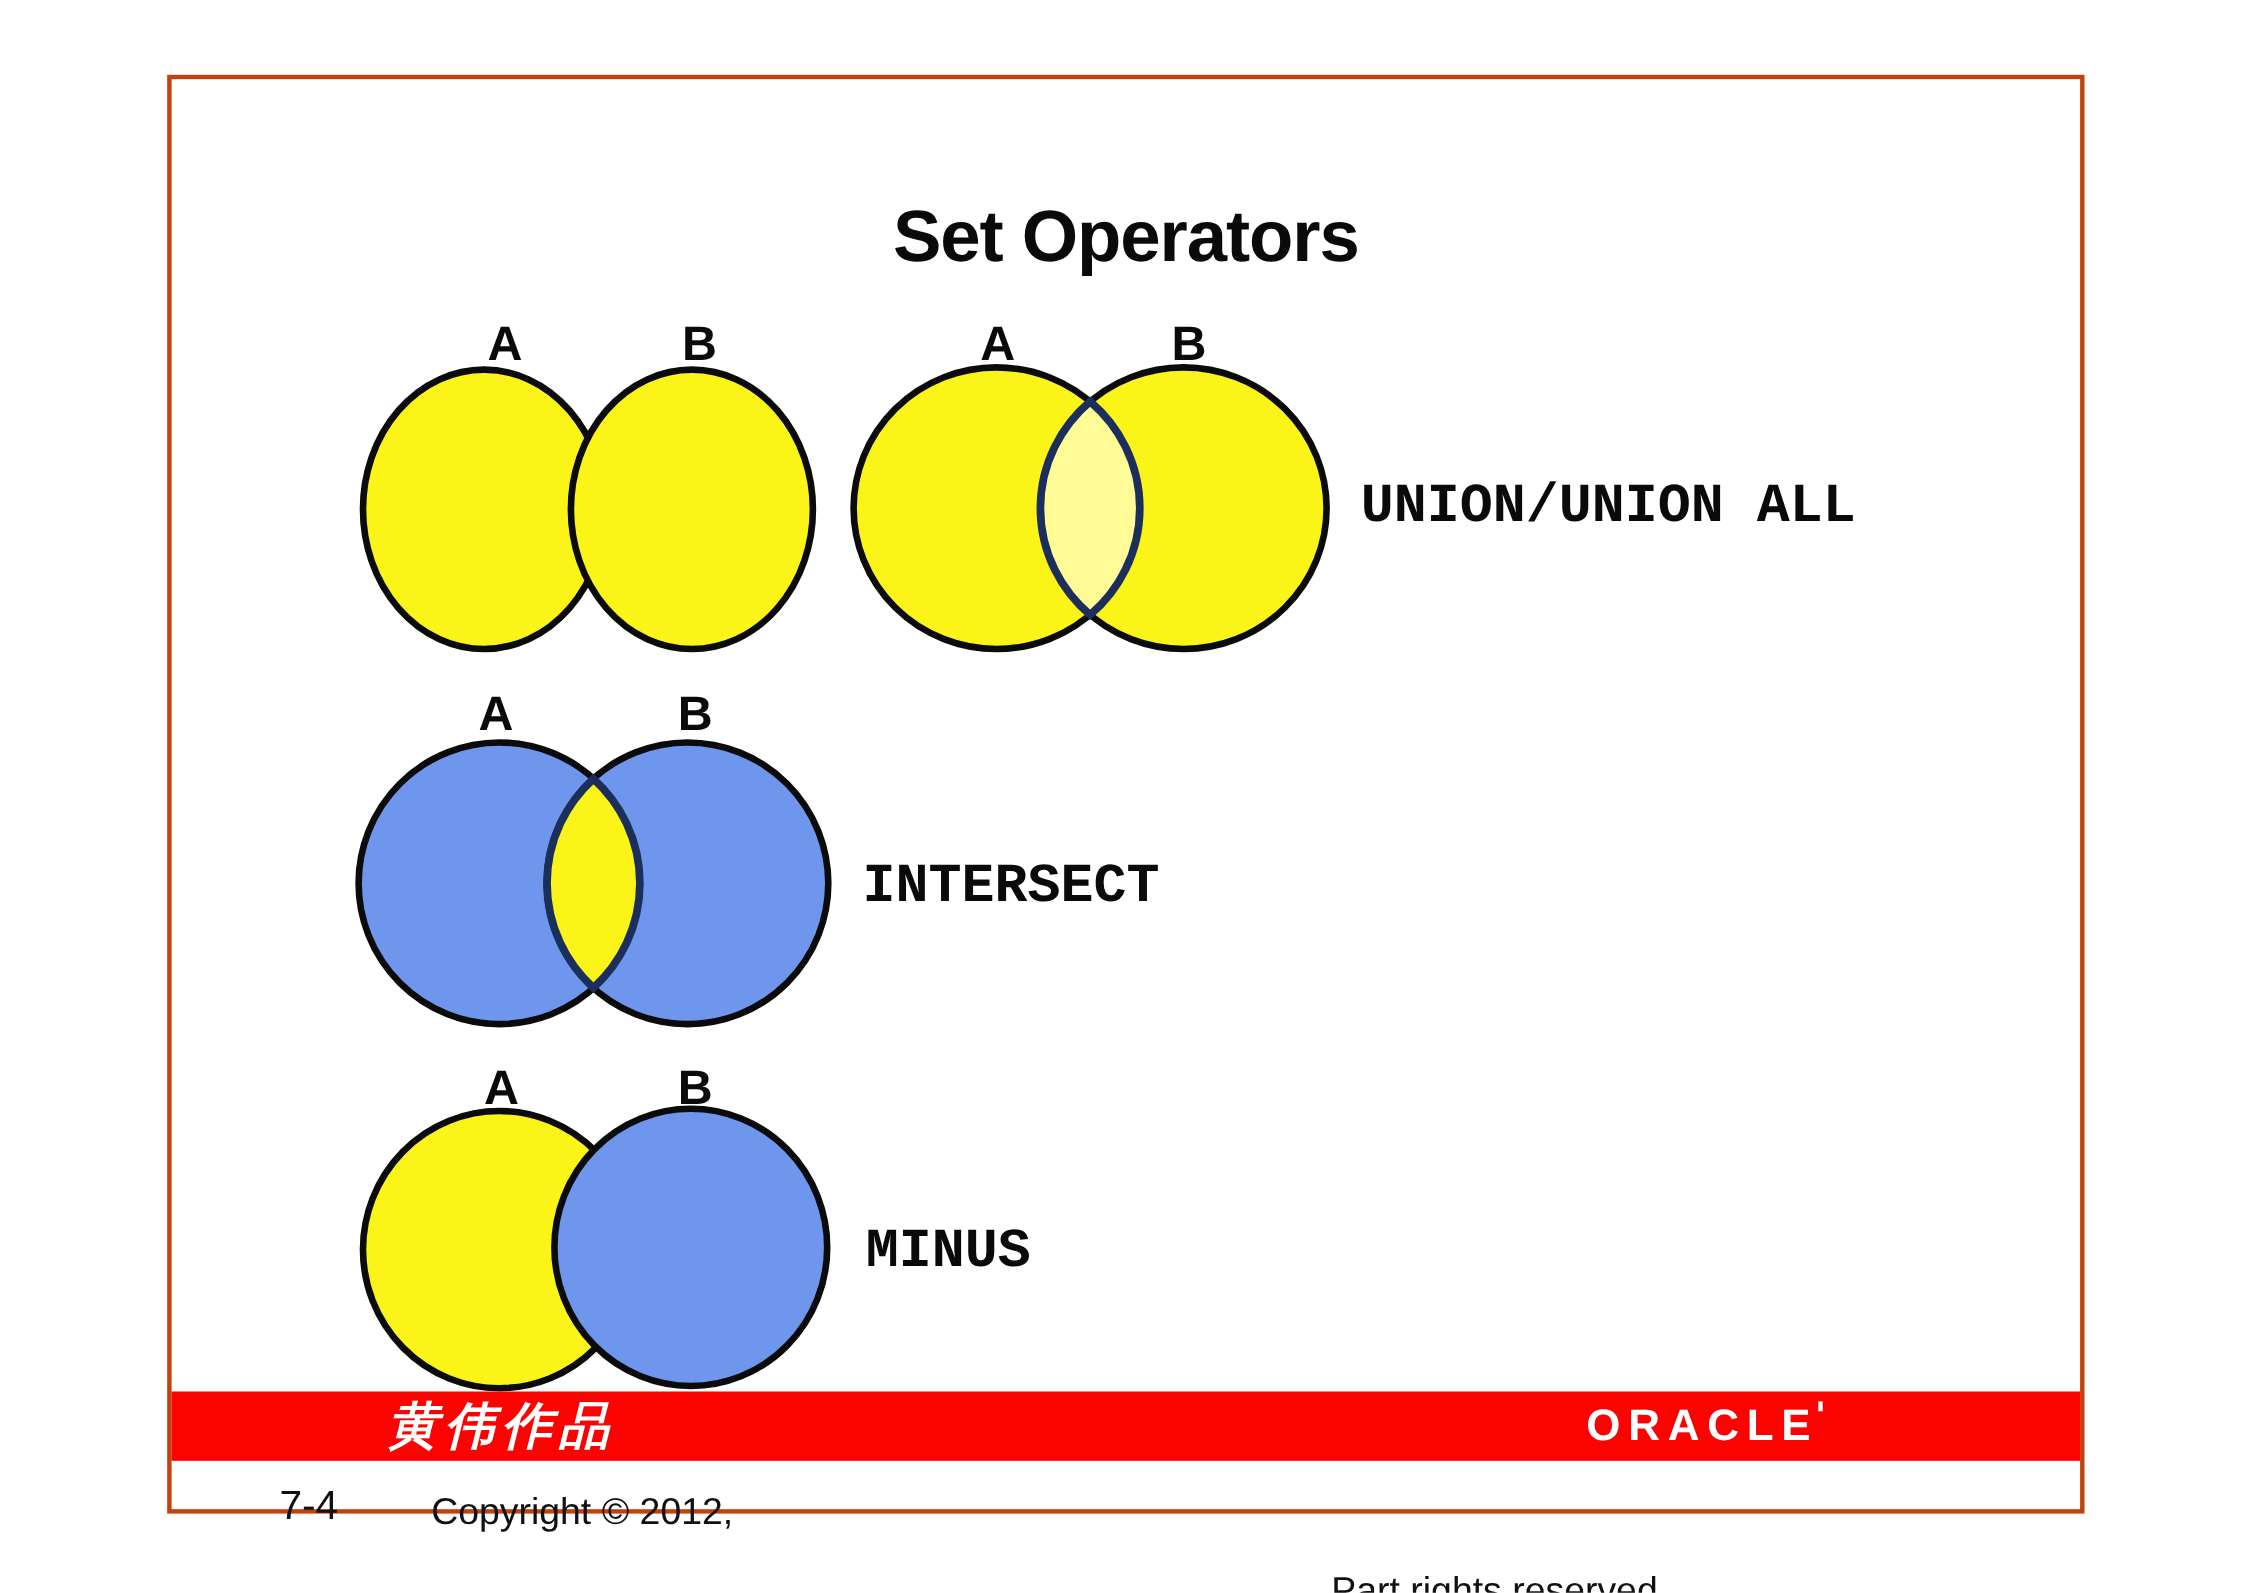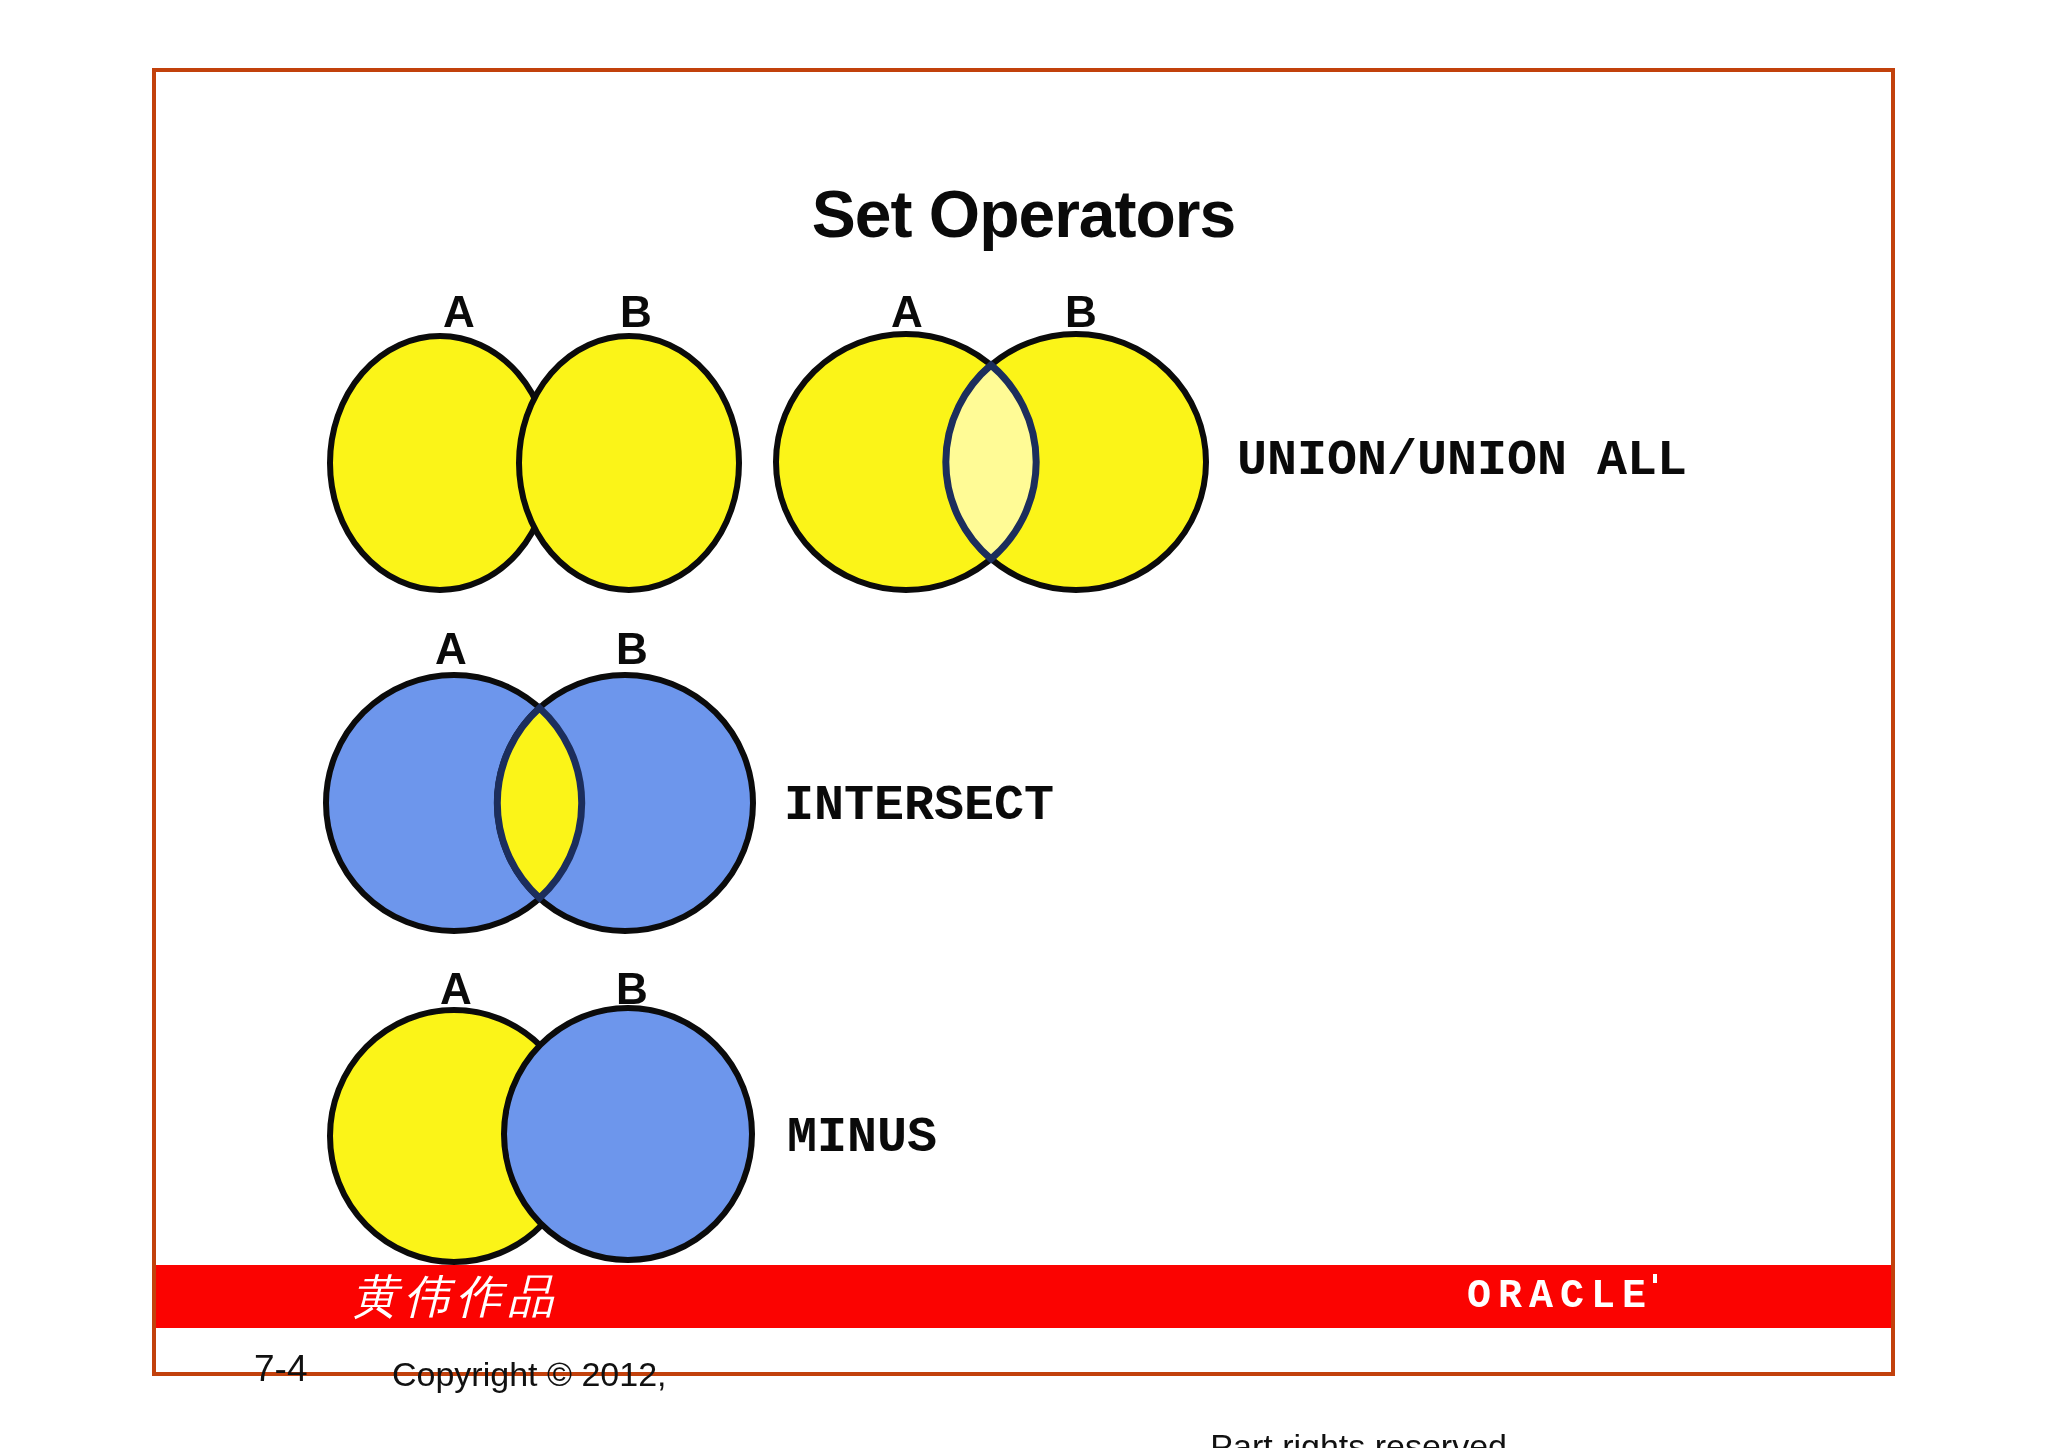--- a/index.html
+++ b/index.html
@@ -16,26 +16,26 @@
   }
   svg.diagram { position: absolute; left: 0; top: 0; width: 1743px; height: 1308px; }
   .set-label { font: bold 44px "Liberation Sans", sans-serif; fill: #0a0a0a; }
   .op-label  { font: bold 50px "Liberation Mono", monospace; fill: #0a0a0a; }
   .redbar {
     position: absolute; left: 0; top: 1193px; width: 100%; height: 63px;
     display: flex; align-items: center; justify-content: space-between;
     padding: 0 238px 0 196px;
   }
   .author {
-    color: #ffffff; font-size: 46px; font-weight: normal; font-style: italic;
+    color: #ffffff; font-size: 46px; font-weight: bold; font-style: italic;
     font-family: "DejaVu Serif", "Liberation Serif", serif; letter-spacing: 6px;
   }
   .oracle {
     color: #ffffff; font-size: 40px; font-weight: bold;
-    font-family: Liberation Mono, monospace; letter-spacing: 7px; position: relative;
+    font-family: Liberation Sans, sans-serif; letter-spacing: 7px; position: relative;
   }
   .oracle .tm {
     position: absolute; right: -4px; top: 0px; width: 4px; height: 9px; background: #ffffff;
     display: inline-block;
   }
   .pageno   { position: absolute; left: 78px;  top: 1276px; font-size: 37px; color: #111; margin-left: 20px; }
   .copy-pre { position: absolute; left: 236px; top: 1283px; font-size: 34px; color: #111; }
   .url {
     position: absolute; left: 394px; top: 1260px; font-size: 47px;
     font-family: "DejaVu Sans", sans-serif; text-decoration: underline; cursor: pointer;

